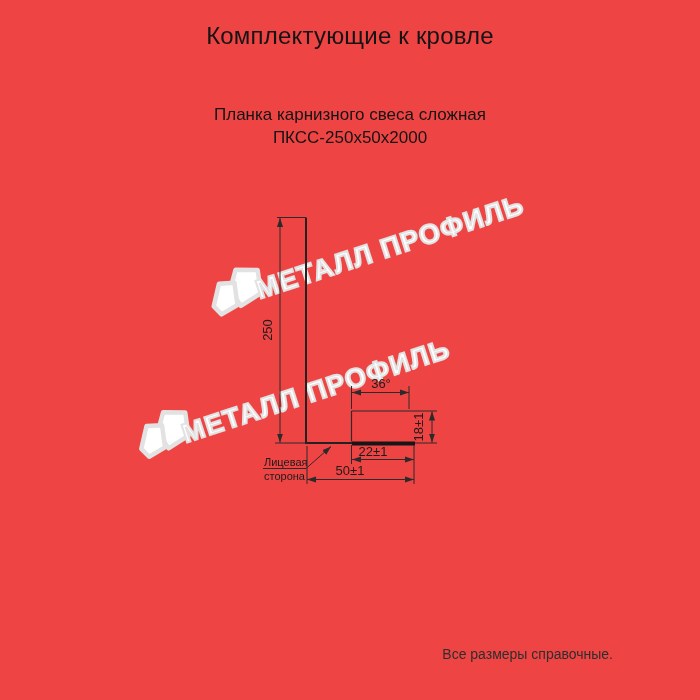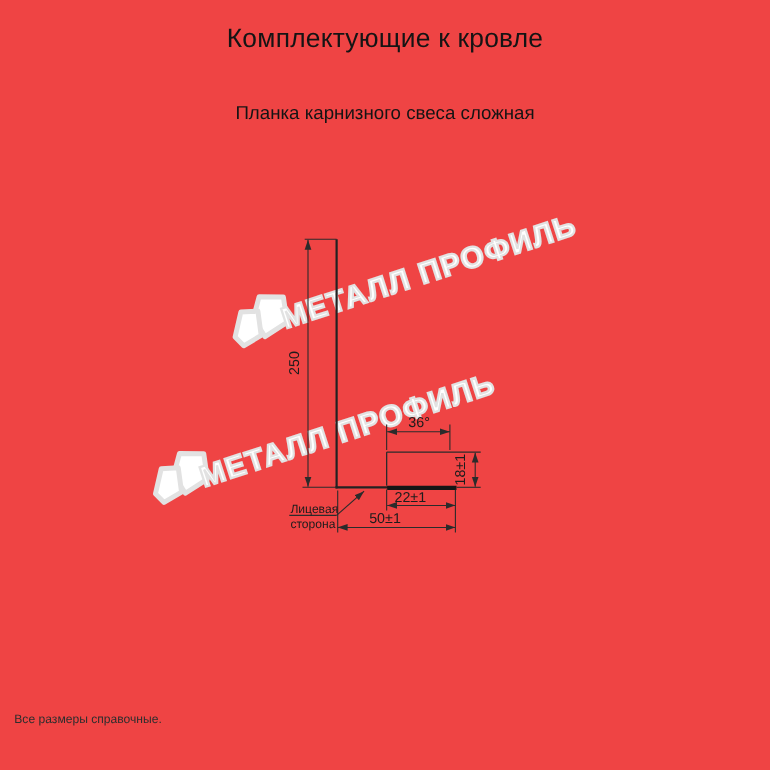--- a/index.html
+++ b/index.html
@@ -5,26 +5,26 @@
   html,body { margin:0; padding:0; background:#ffffff; }
   .page {
     position:relative; width:700px; height:700px; background:#ef4444;
     font-family:"Liberation Sans", sans-serif; overflow:hidden;
   }
   .page-title {
     position:absolute; top:22px; left:0; width:700px;
     text-align:center; font-size:24px; color:#141414; letter-spacing:0.2px;
   }
   .product-title {
-    position:absolute; top:91px; left:0; width:700px;
+    position:absolute; top:103px; left:0; width:700px;
     text-align:center; font-size:17px; line-height:23px; color:#141414;
   }
   .footnotes {
     position:absolute; left:13px; top:646px; width:600px;
-    font-size:11px; line-height:17.5px; color:#2e2e2e;
+    font-size:14px; line-height:17.5px; color:#2e2e2e;text-align:right;
   }
   svg.drawing { position:absolute; left:0; top:0; }
   .wm-text {
     font-family:"Liberation Sans", sans-serif;
     font-size:27px; font-weight:bold; letter-spacing:1.5px;
     fill:#ffffff; stroke:#e2e2e2; stroke-width:2px;
   }
   .wm-shape { fill:#ffffff; stroke:#e2e2e2; stroke-width:4.5px; stroke-linejoin:round; }
   .dim-text { font-family:"Liberation Sans", sans-serif; font-size:13px; fill:#1c1c1c; }
   .dim-text-small { font-family:"Liberation Sans", sans-serif; font-size:11px; fill:#1c1c1c; }
@@ -35,20 +35,21 @@
 </style>
 </head>
 <body>
 
 <div class="page">
 
   <div class="page-title">Комплектующие к кровле</div>
 
   <div class="product-title">
     <div>Планка карнизного свеса сложная</div>
+    <div>ПКСС-250х50х2000</div>
   </div>
 
   <svg class="drawing" width="700" height="700" viewBox="0 0 700 700" xmlns="http://www.w3.org/2000/svg">
 
     <defs>
       <marker id="arr" viewBox="0 0 10 10" refX="10" refY="5" markerWidth="9" markerHeight="9" orient="auto-start-reverse">
         <polygon points="0,1.6 10,5 0,8.4" fill="#2b2b2b"></polygon>
       </marker>
     </defs>
 

